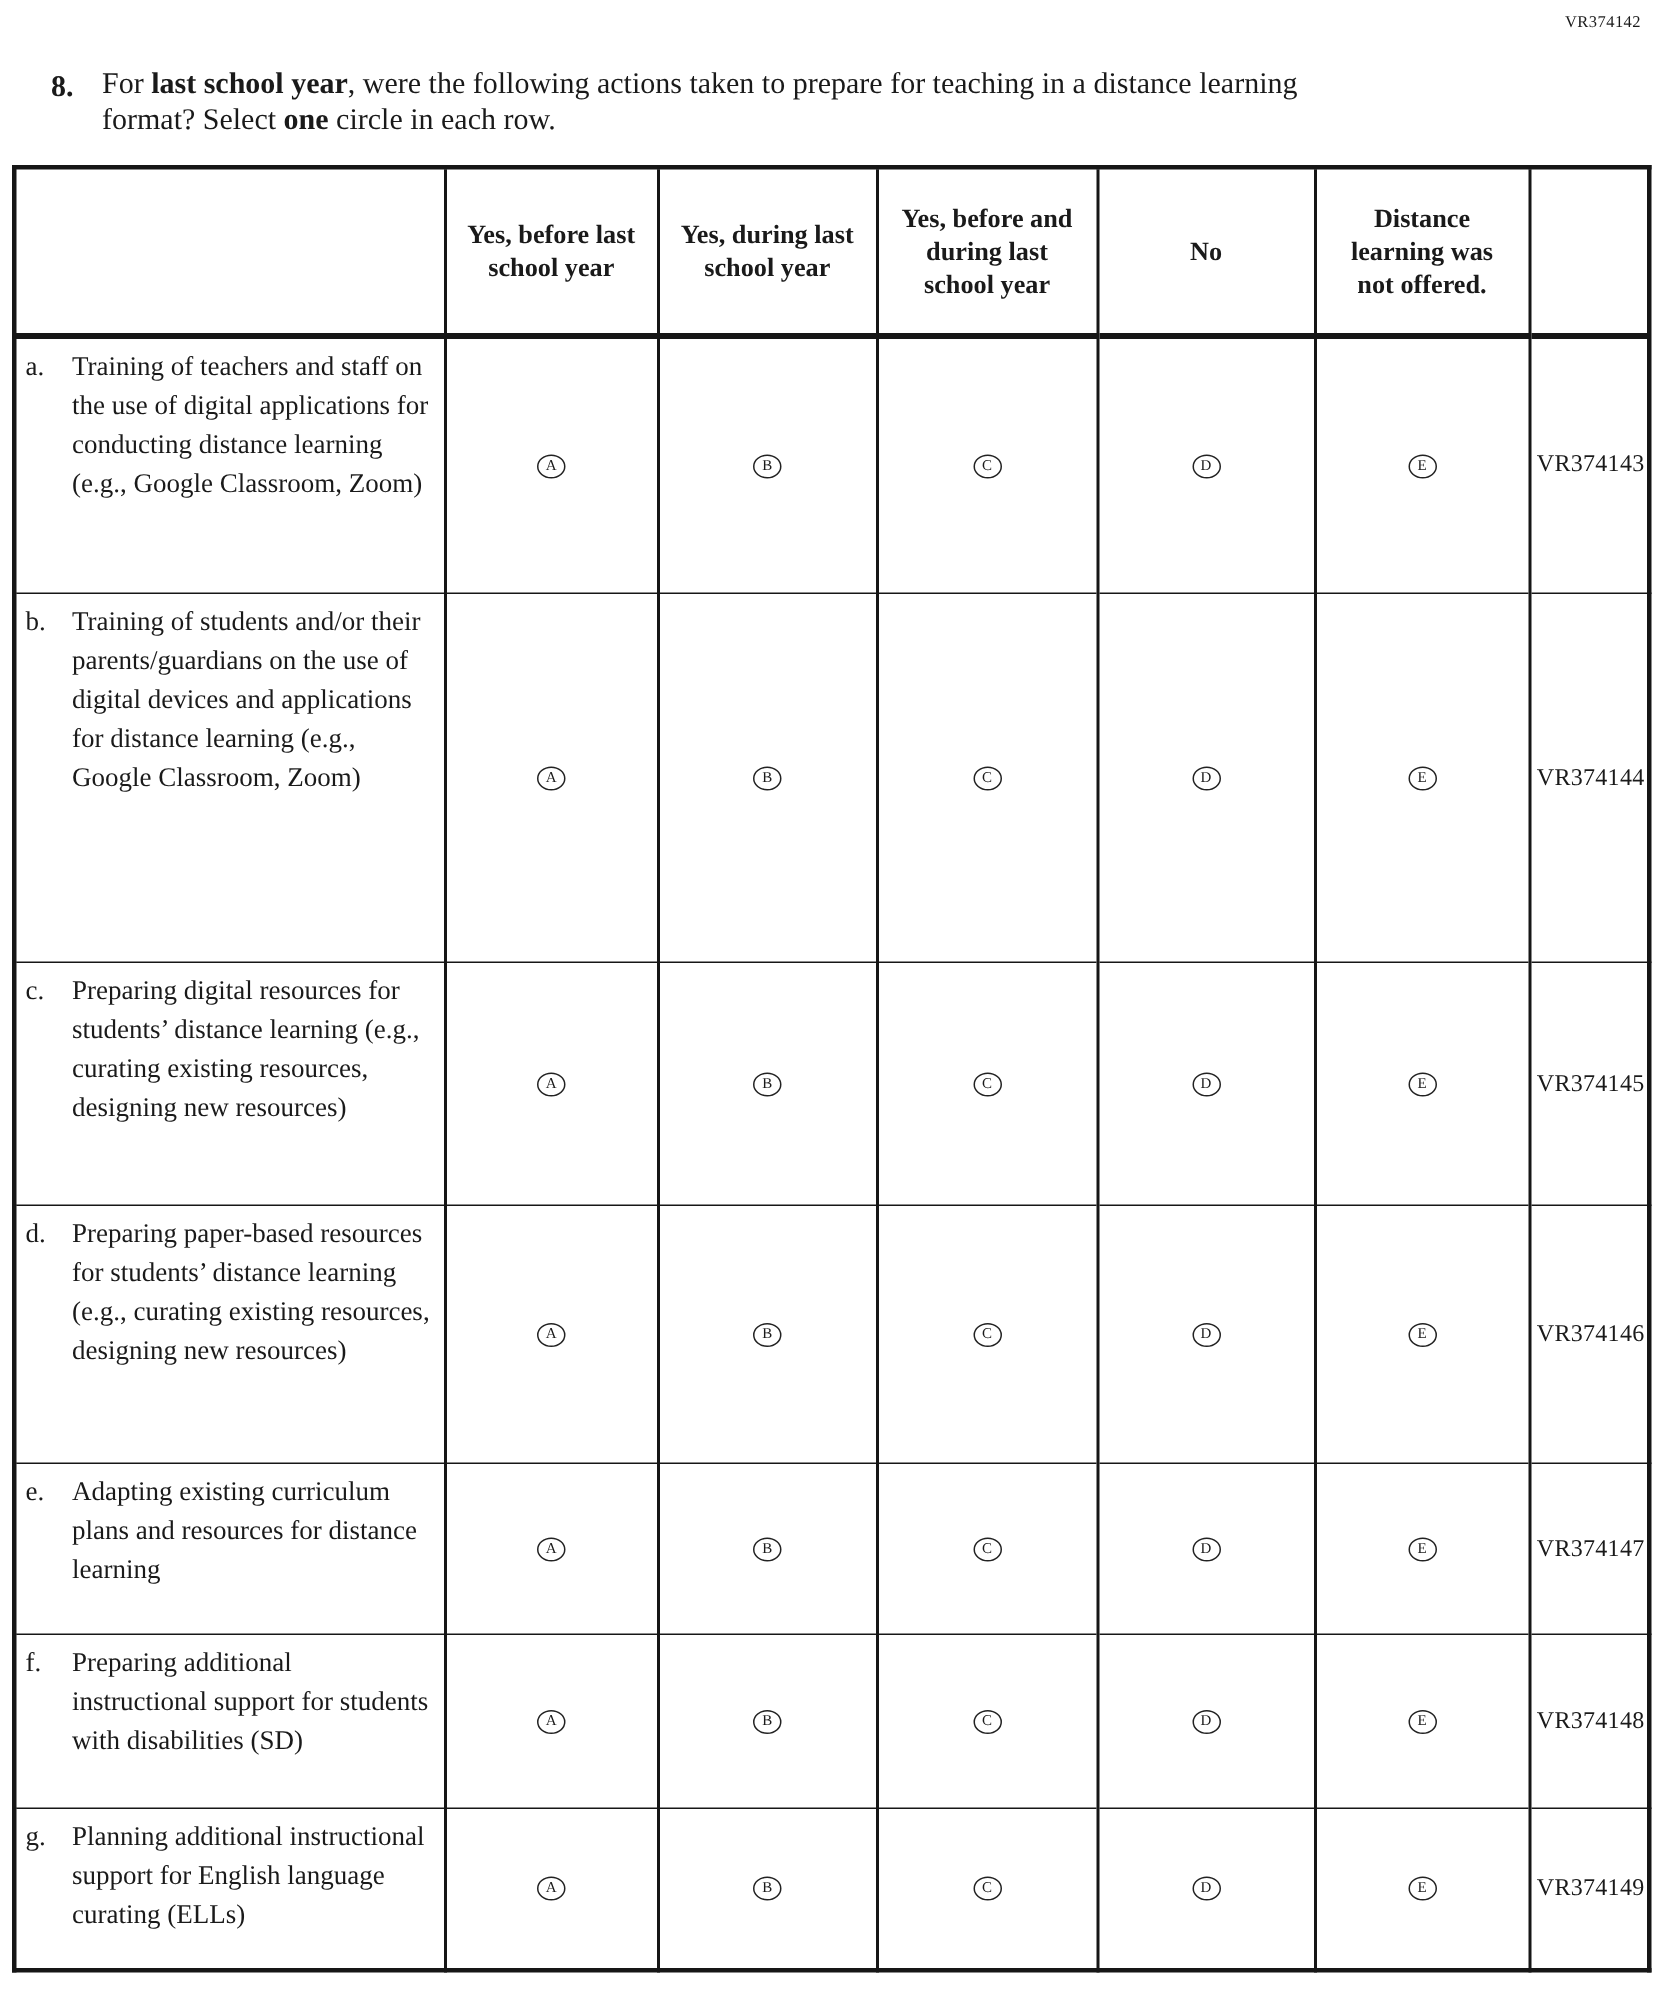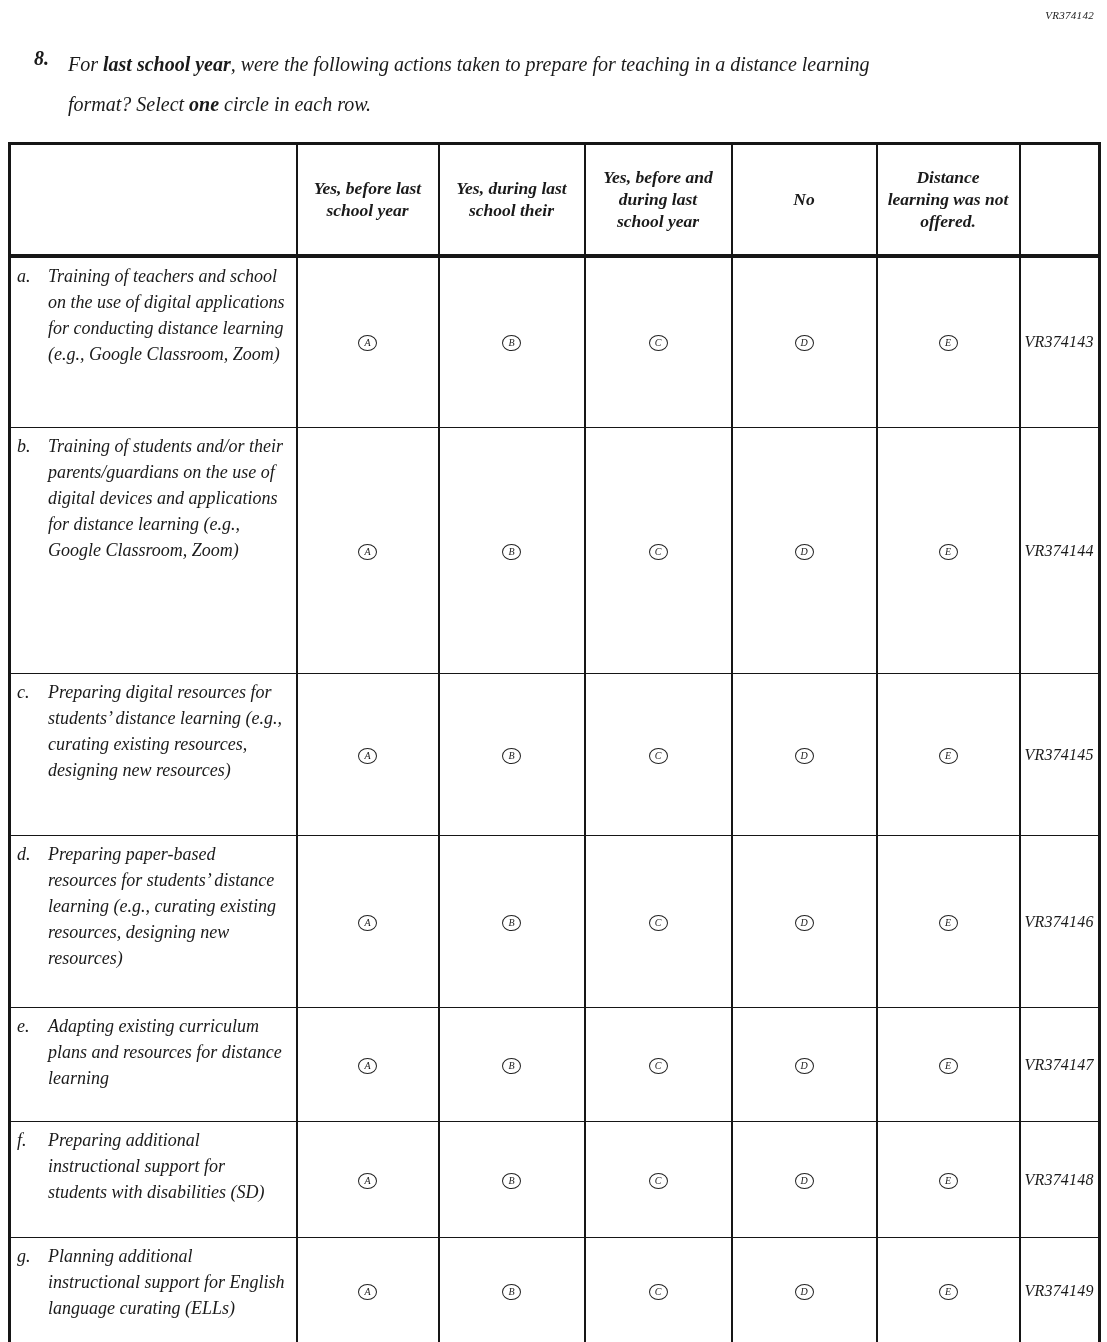--- a/index.html
+++ b/index.html
@@ -8,21 +8,20 @@
     font-family: "Liberation Serif", serif;
     color: #1a1a1a;
     width: 1107px;
   }
   .page {
     position: relative;
     width: 1107px;
     height: 1342px;
     background: #ffffff;
     overflow: hidden;
-    font-style: italic;
   }
   .top-code {
     position: absolute;
     top: 9px;
     right: 13px;
     font-size: 11px;
     letter-spacing: 0.3px;
     color: #1a1a1a;
   }
   .question {
@@ -31,21 +30,21 @@
   }
   .qnum {
     font-weight: bold;
     font-size: 20px;
     width: 34px;
     flex-shrink: 0;
     line-height: 28px;
   }
   .qtext {
     font-size: 20px;
-    line-height: 40px;
+    line-height: 24px;
     max-width: 838px;
   }
   .qtext b { font-weight: bold; }
 
   table.qtable {
     margin-left: 8px;
     margin-top: 18px;
     border-collapse: collapse;
     table-layout: fixed;
     width: 1090px;
@@ -121,34 +120,34 @@
         <col style="width:146px">
         <col style="width:147px">
         <col style="width:145px">
         <col style="width:143px">
         <col style="width:80px">
     </colgroup>
     <thead>
       <tr>
         <th class="label-cell"></th>
         <th>Yes, before last school year</th>
-        <th>Yes, during last school their</th>
+        <th>Yes, during last school year</th>
         <th>Yes, before and during last school year</th>
         <th>No</th>
         <th>Distance learning was not offered.</th>
         <th></th>
       </tr>
     </thead>
     <tbody>
 
       <tr style="height:172px">
         <td class="label-cell">
           <div class="labelwrap">
             <span class="row-letter">a.</span>
-            <span class="row-text">Training of teachers and school on the use of digital applications for conducting distance learning (e.g., Google Classroom, Zoom)</span>
+            <span class="row-text">Training of teachers and staff on the use of digital applications for conducting distance learning (e.g., Google Classroom, Zoom)</span>
           </div>
         </td>
         <td class="opt-cell"><span class="circle">A</span></td>
         <td class="opt-cell"><span class="circle">B</span></td>
         <td class="opt-cell"><span class="circle">C</span></td>
         <td class="opt-cell"><span class="circle">D</span></td>
         <td class="opt-cell"><span class="circle">E</span></td>
         <td class="code-cell">VR374143</td>
       </tr>
 

